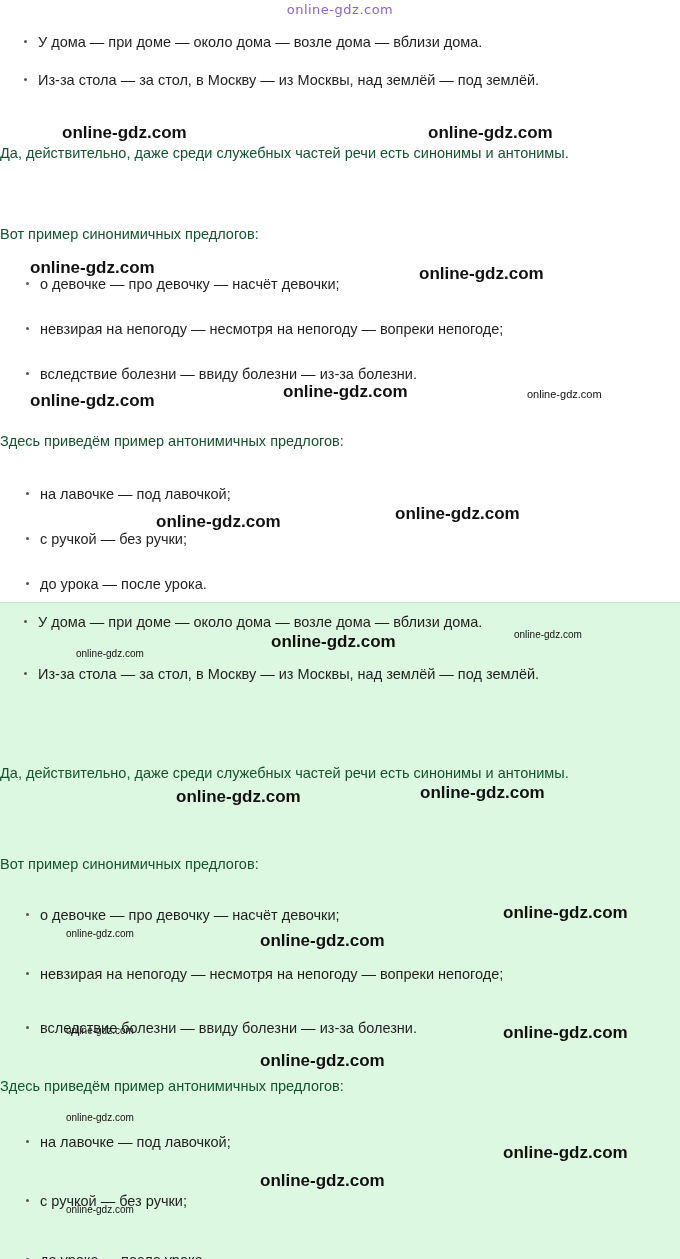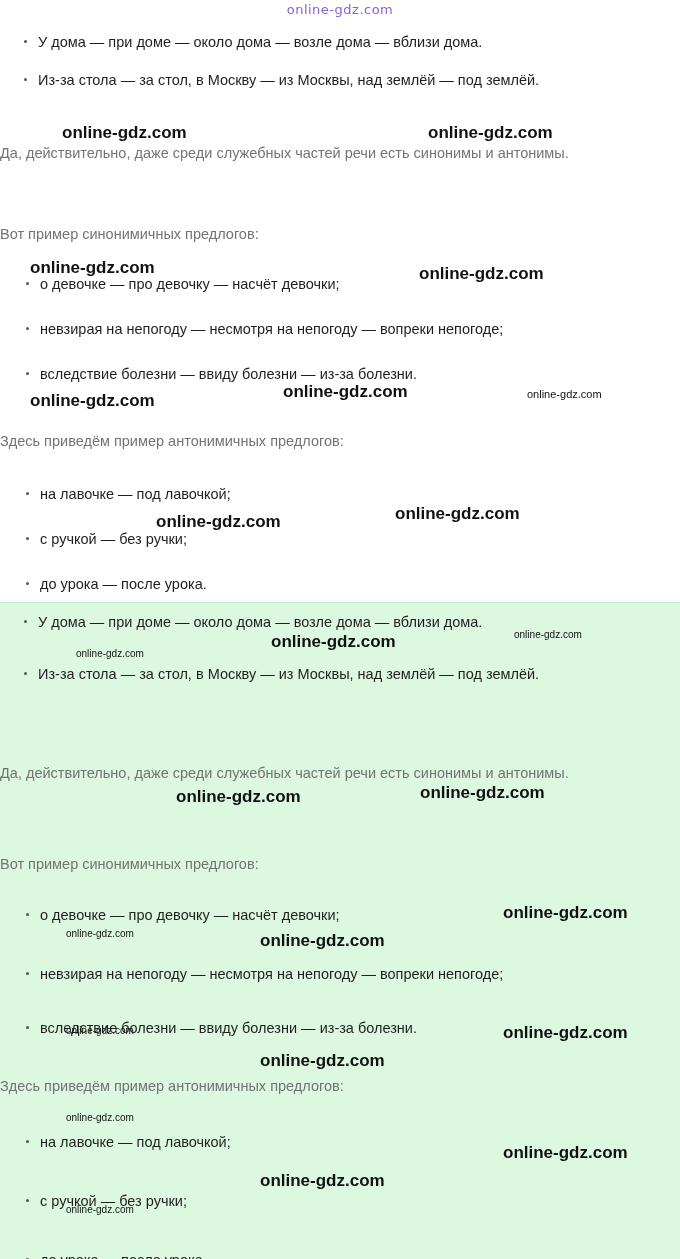--- a/index.html
+++ b/index.html
@@ -32,21 +32,21 @@
     color: #8a63d2;
     letter-spacing: 0.5px;
     font-family: "DejaVu Sans", sans-serif;
   }
 
   
   .para {
     position: absolute;
     font-size: 14.5px;
     line-height: 1.55;
-    color: #737373;
+    color: #14532d;
   }
   .bullet-list {
     position: absolute;
     margin: 0;
     padding: 0;
     list-style: none;
   }
   .bullet-list li {
     position: relative;
     padding-left: 18px;

